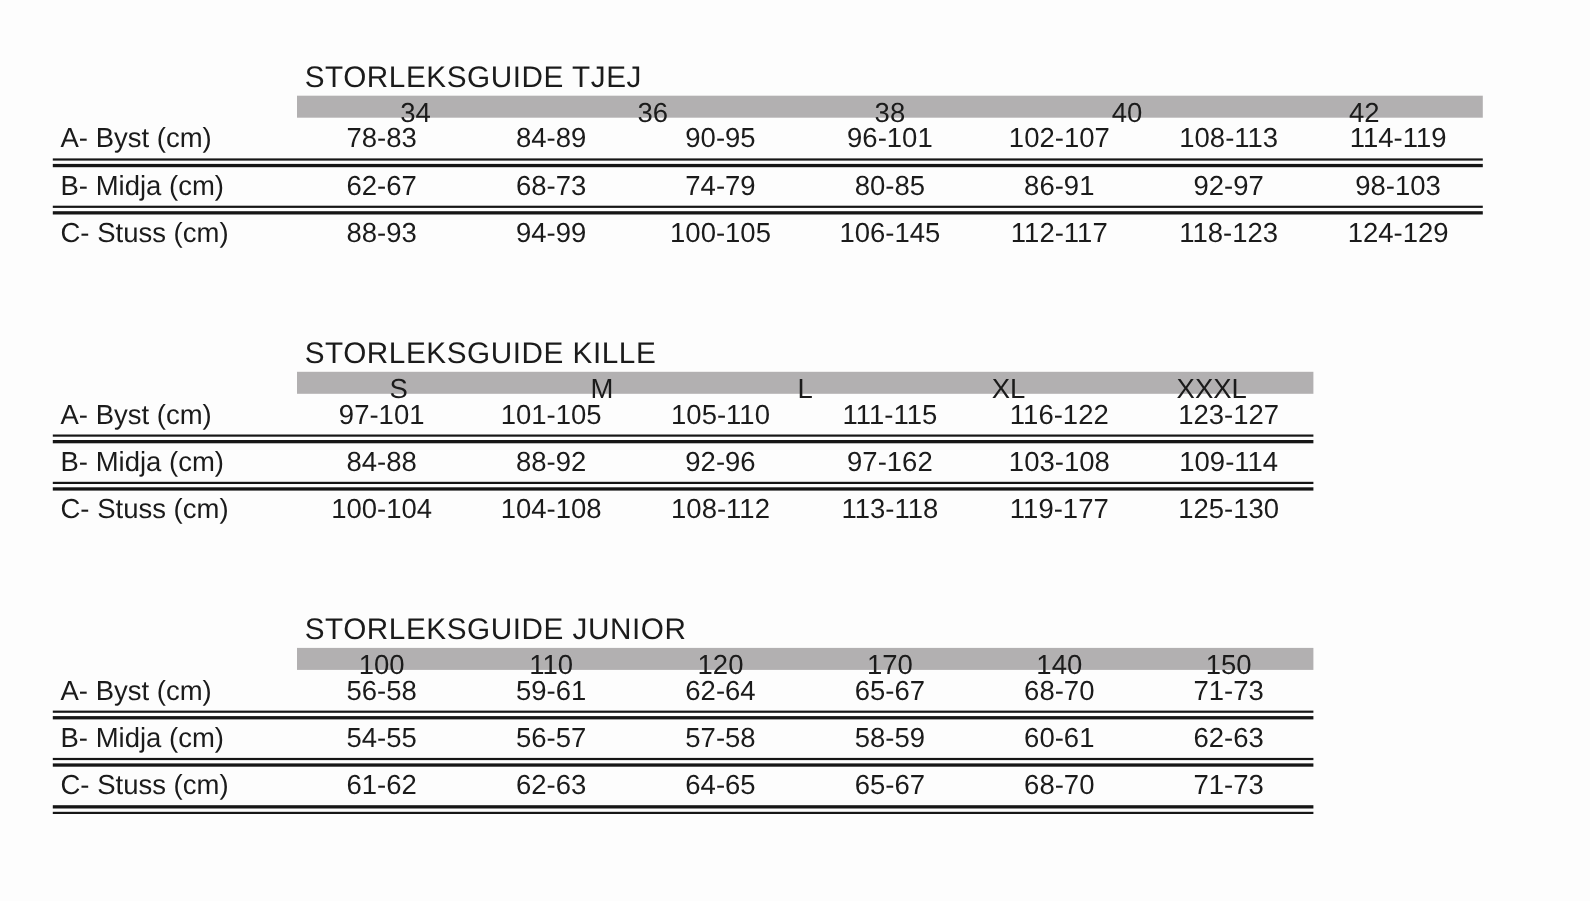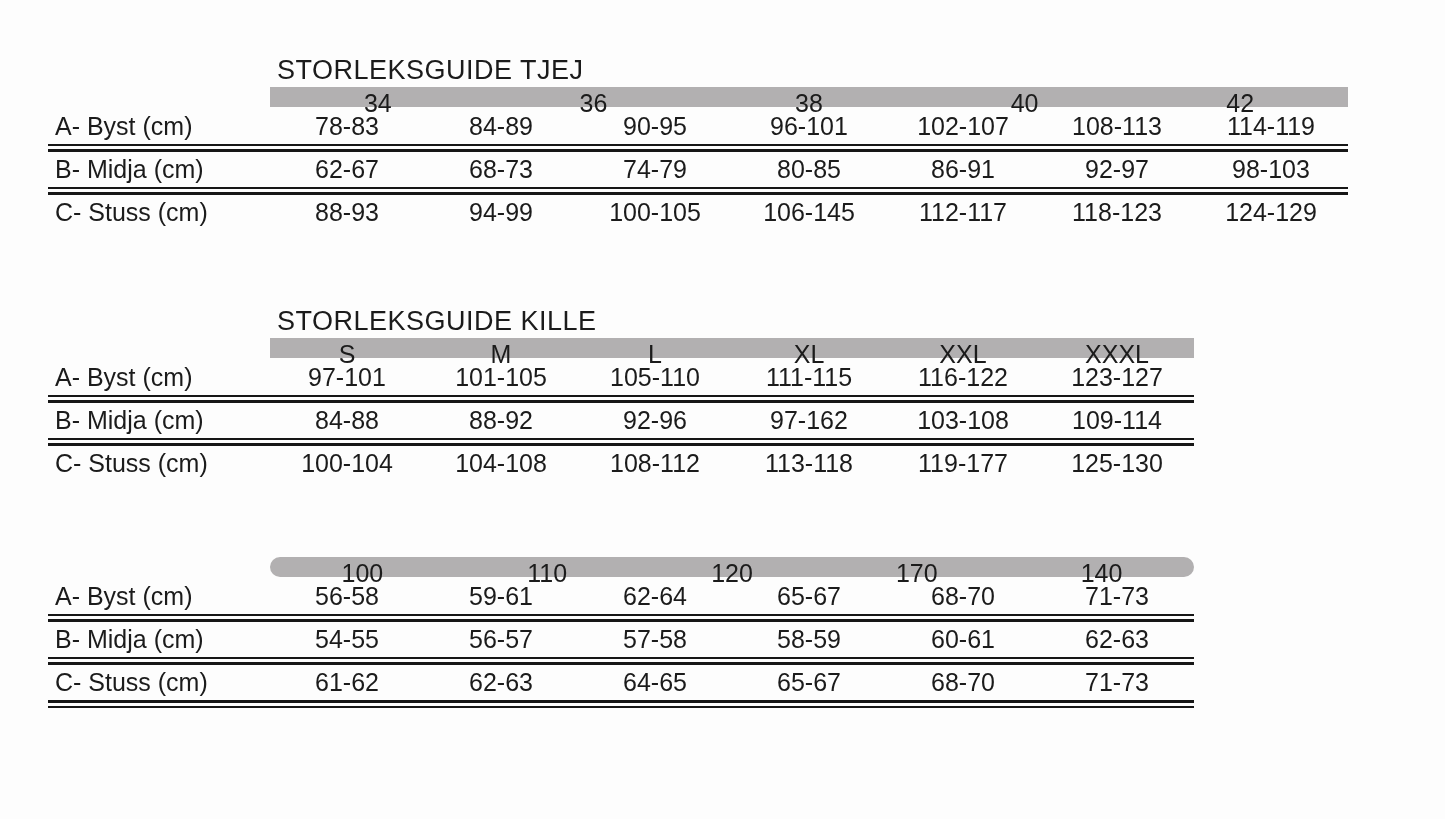--- a/index.html
+++ b/index.html
@@ -114,21 +114,20 @@
         <div class="data-cell">124-129</div>
       </div>
     </div>
     <div class="guide" style="width: 1146px;">
       <div class="guide-title">STORLEKSGUIDE KILLE</div>
       <div class="size-bar" style="background: rgb(178, 176, 177);">
         <div class="size-cell">S</div>
         <div class="size-cell">M</div>
         <div class="size-cell">L</div>
         <div class="size-cell">XL</div>
-        <div class="size-cell">XXL</div>
         <div class="size-cell">XXXL</div>
       </div>
       <div class="data-row">
         <div class="row-label">A- Byst (cm)</div>
         <div class="data-cell">97-101</div>
         <div class="data-cell">101-105</div>
         <div class="data-cell">105-110</div>
         <div class="data-cell">111-115</div>
         <div class="data-cell">116-122</div>
         <div class="data-cell">123-127</div>
@@ -148,26 +147,28 @@
         <div class="row-label">C- Stuss (cm)</div>
         <div class="data-cell">100-104</div>
         <div class="data-cell">104-108</div>
         <div class="data-cell">108-112</div>
         <div class="data-cell">113-118</div>
         <div class="data-cell">119-177</div>
         <div class="data-cell">125-130</div>
       </div>
     </div>
     <div class="guide" style="width: 1146px;">
-      <div class="size-bar" style="background: rgb(178, 176, 177); border-radius: 13px;">
+      <div class="guide-title">STORLEKSGUIDE JUNIOR</div>
+      <div class="size-bar" style="background: rgb(178, 176, 177);">
         <div class="size-cell">100</div>
         <div class="size-cell">110</div>
         <div class="size-cell">120</div>
         <div class="size-cell">170</div>
         <div class="size-cell">140</div>
+        <div class="size-cell">150</div>
       </div>
       <div class="data-row">
         <div class="row-label">A- Byst (cm)</div>
         <div class="data-cell">56-58</div>
         <div class="data-cell">59-61</div>
         <div class="data-cell">62-64</div>
         <div class="data-cell">65-67</div>
         <div class="data-cell">68-70</div>
         <div class="data-cell">71-73</div>
       </div>

